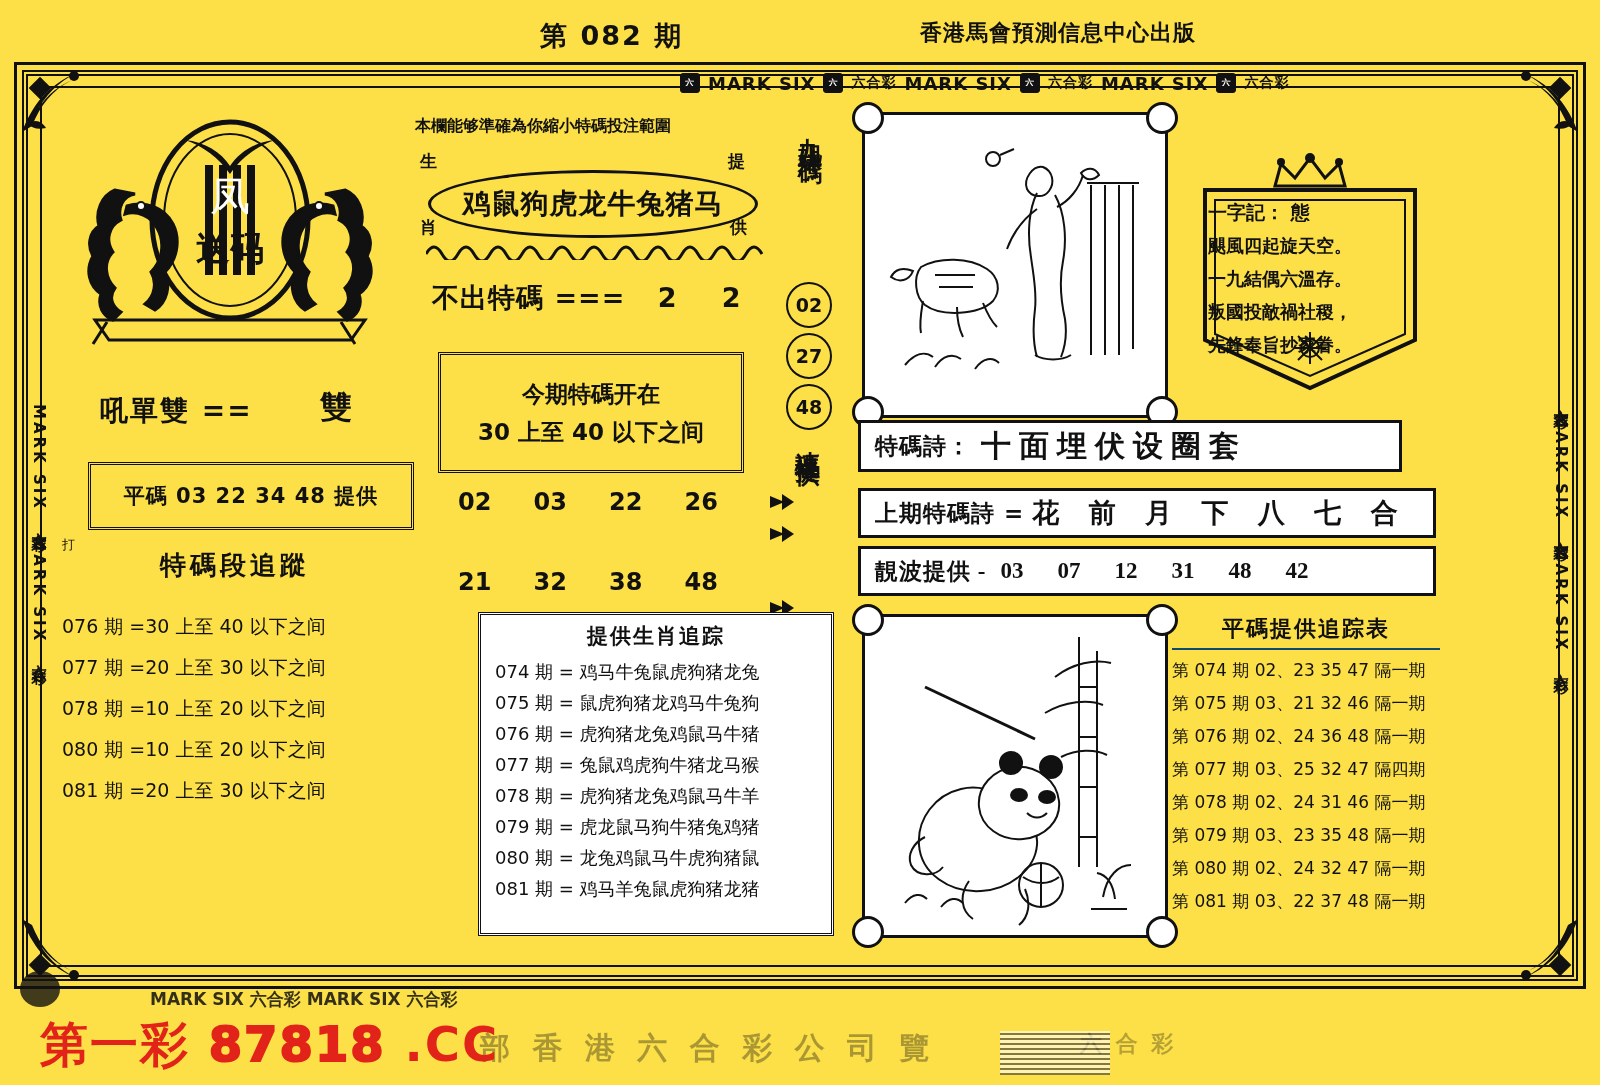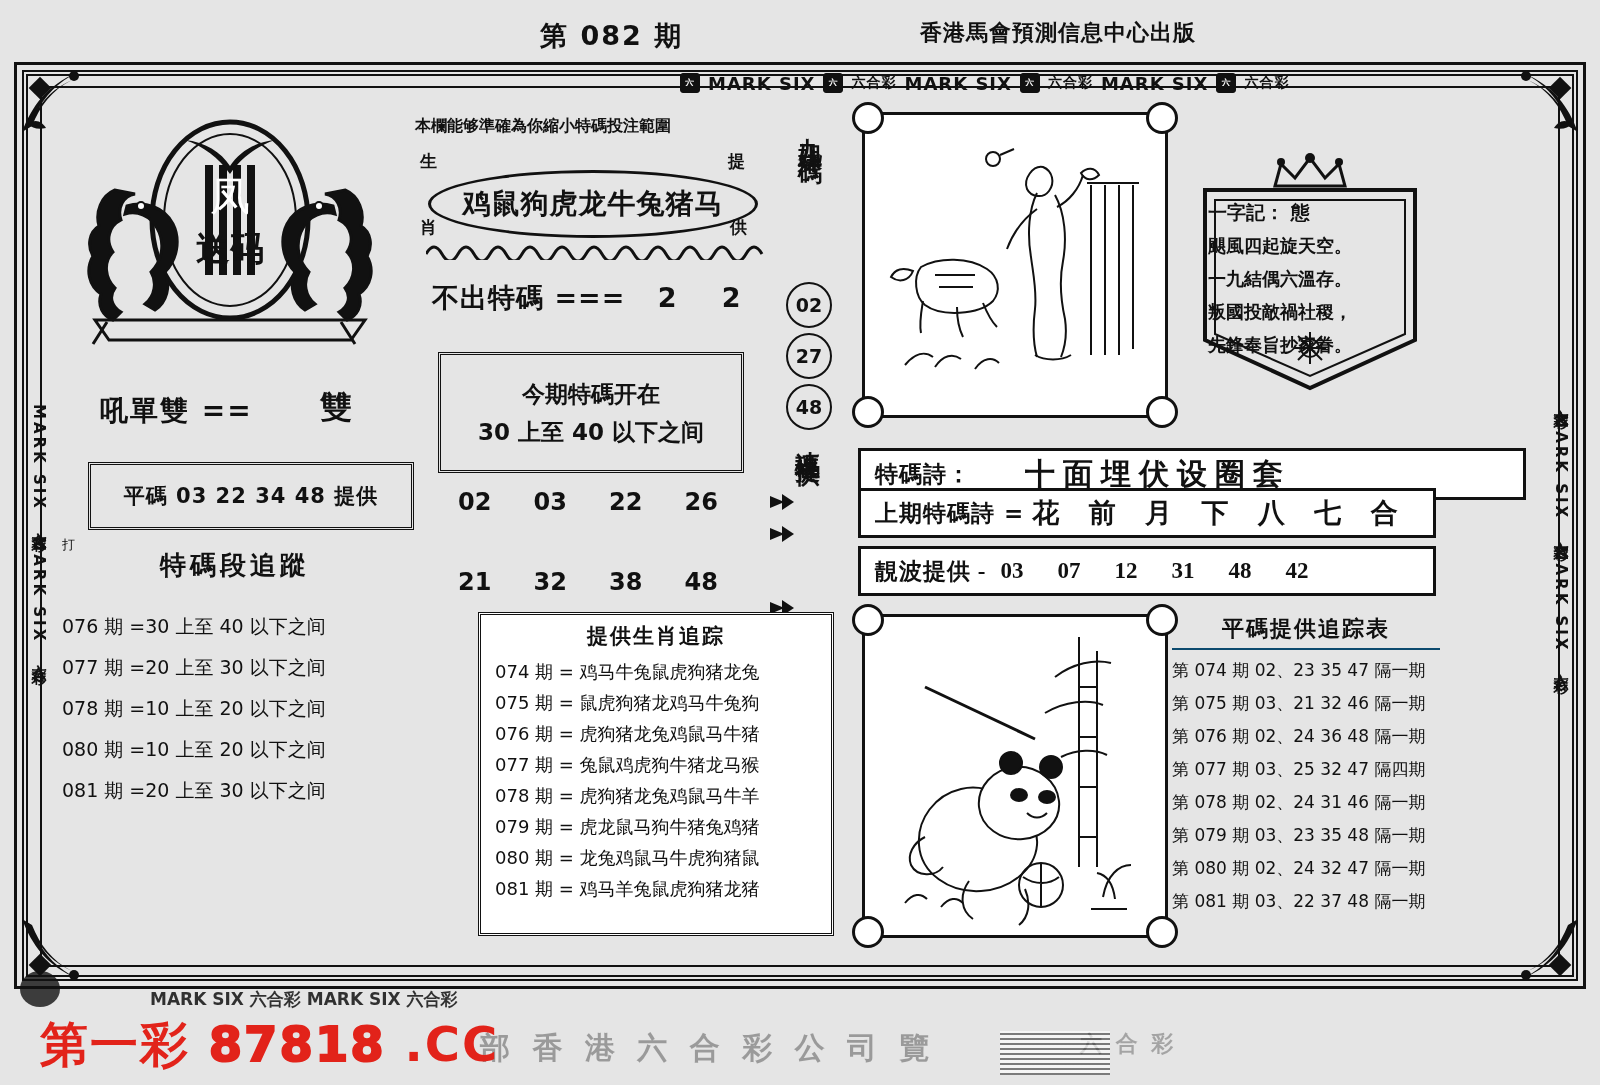--- a/index.html
+++ b/index.html
@@ -1,18 +1,18 @@
 <!DOCTYPE html>
 <html><head>
 <meta charset="utf-8">
 <style>
   html,body{margin:0;padding:0;background:#fff;}
   body{width:1600px;height:1085px;position:relative;overflow:hidden;
        font-family:"DejaVu Sans","Liberation Sans",sans-serif;color:#111;}
-  .page{position:absolute;inset:0;background:#e5e5e5;}
+  .page{position:absolute;inset:0;background:#fde047;}
 
   
   .frame-outer{position:absolute;left:14px;top:62px;right:14px;bottom:96px;
     border:3px solid #111;}
   .frame-mid{position:absolute;left:22px;top:70px;right:22px;bottom:104px;
     border:6px double #111;}
   .frame-inner{position:absolute;left:40px;top:86px;right:40px;bottom:118px;
     border:2px solid #111;}
 
   
@@ -127,21 +127,21 @@
   .pic-box svg{width:100%;height:100%;}
 
   .crest{position:absolute;left:1185px;top:150px;width:250px;height:250px;}
   .crest svg{width:100%;height:100%;}
   .crest-text{position:absolute;left:1208px;top:196px;width:210px;font-size:18px;
     line-height:33px;font-weight:bold;}
   .crest-text .hd{font-size:19px;}
 
   .bar{position:absolute;left:858px;border:3px solid #111;background:#fff;
     display:flex;align-items:center;padding:0 14px;box-sizing:border-box;}
-  .bar1{top:448px;width:668px;height:52px;gap:44px;}
+  .bar1{top:420px;width:544px;height:52px;}
   .bar2{top:488px;width:578px;height:50px;}
   .bar3{top:546px;width:578px;height:50px;font-family:Liberation Serif, serif;}
   .bar .lbl{font-size:23px;font-weight:bold;letter-spacing:1px;white-space:nowrap;}
   .bar .big{font-size:30px;font-weight:bold;letter-spacing:8px;margin-left:10px;}
   .bar .big2{font-size:27px;font-weight:bold;letter-spacing:10px;margin-left:8px;}
   .bar .nums{margin-left:14px;display:flex;gap:34px;font-size:23px;font-weight:bold;}
 
   .pm-table{position:absolute;left:1172px;top:614px;width:268px;}
   .pm-title{text-align:center;font-size:22px;font-weight:bold;letter-spacing:2px;
     border-bottom:2px solid #0c4a6e;padding-bottom:4px;}

